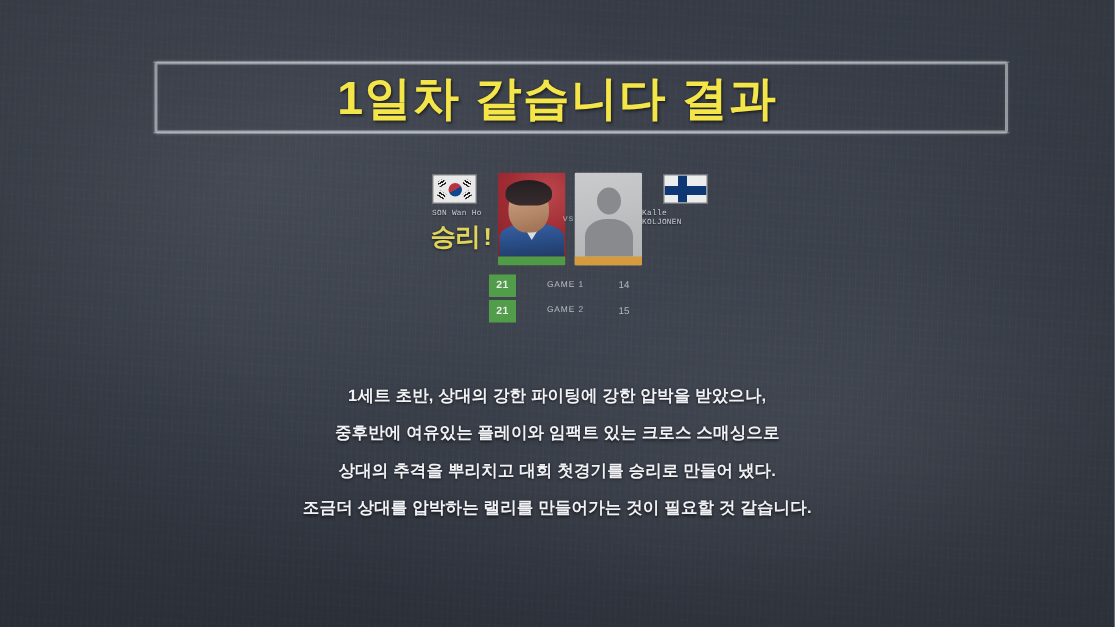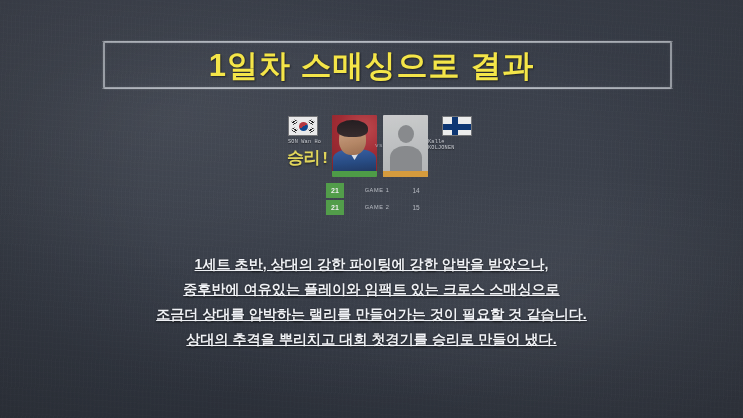--- a/index.html
+++ b/index.html
@@ -271,38 +271,37 @@
 
   
   .body-text {
     position: absolute;
     left: 0; right: 0;
     top: 252px;
     text-align: center;
     z-index: 3;
   }
   .body-line {
-    font-size: 14px;
+    font-size: 11px;
     font-weight: bold;
     line-height: 25px;
     color: #f0f2f6;
     letter-spacing: 0.1px;
     text-shadow:
       0 1px 2px rgba(0,0,0,0.55),
       0 0 1px rgba(0,0,0,0.4);
-    text-decoration: underline;
   }
 </style>
 </head>
 <body>
 
 <div id="slide">
 
   <div class="title-frame"></div>
-  <div class="title-text">1일차 스매싱으로 결과</div>
+  <div class="title-text">1일차 같습니다 결과</div>
 
   <div class="match-widget">
 
     <div class="match-top">
 
       <div class="flag flag-left">
         <div class="kr-bg"></div>
         <div class="kr-circle"></div>
         <div class="kr-tl"></div>
         <div class="kr-tr"></div>
@@ -349,17 +348,17 @@
       <div class="score-box">21</div>
       <div class="score-label">GAME 2</div>
       <div class="score-right">15</div>
     </div>
 
   </div>
 
   <div class="body-text">
     <div class="body-line">1세트 초반, 상대의 강한 파이팅에 강한 압박을 받았으나,</div>
     <div class="body-line">중후반에 여유있는 플레이와 임팩트 있는 크로스 스매싱으로</div>
+    <div class="body-line">상대의 추격을 뿌리치고 대회 첫경기를 승리로 만들어 냈다.</div>
     <div class="body-line">조금더 상대를 압박하는 랠리를 만들어가는 것이 필요할 것 같습니다.</div>
-    <div class="body-line">상대의 추격을 뿌리치고 대회 첫경기를 승리로 만들어 냈다.</div>
   </div>
 
 </div>
 
 </body></html>

